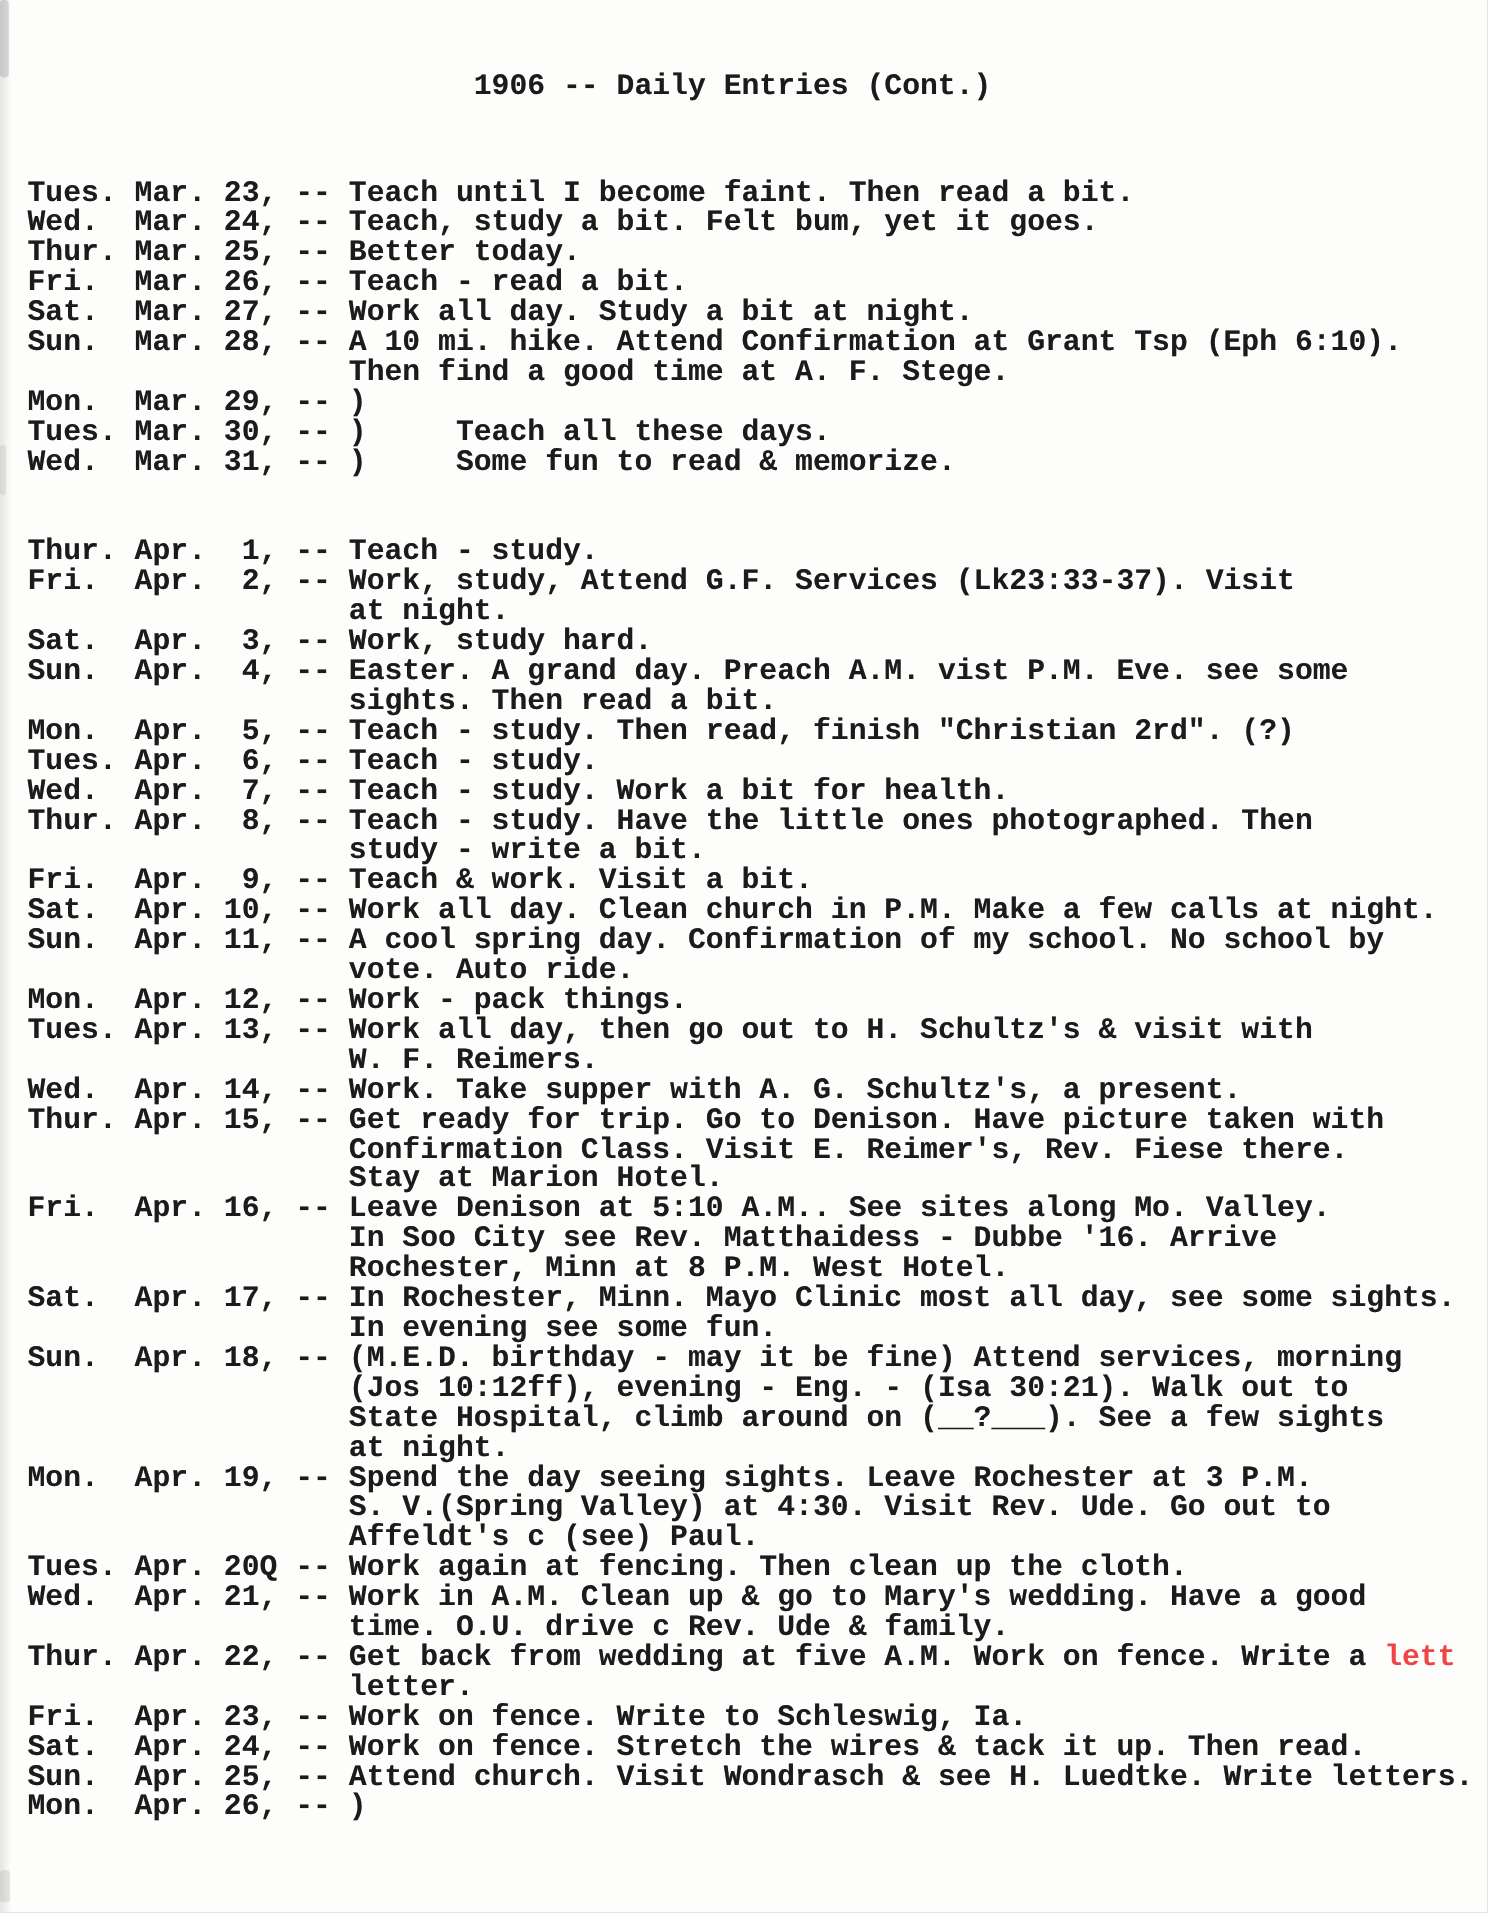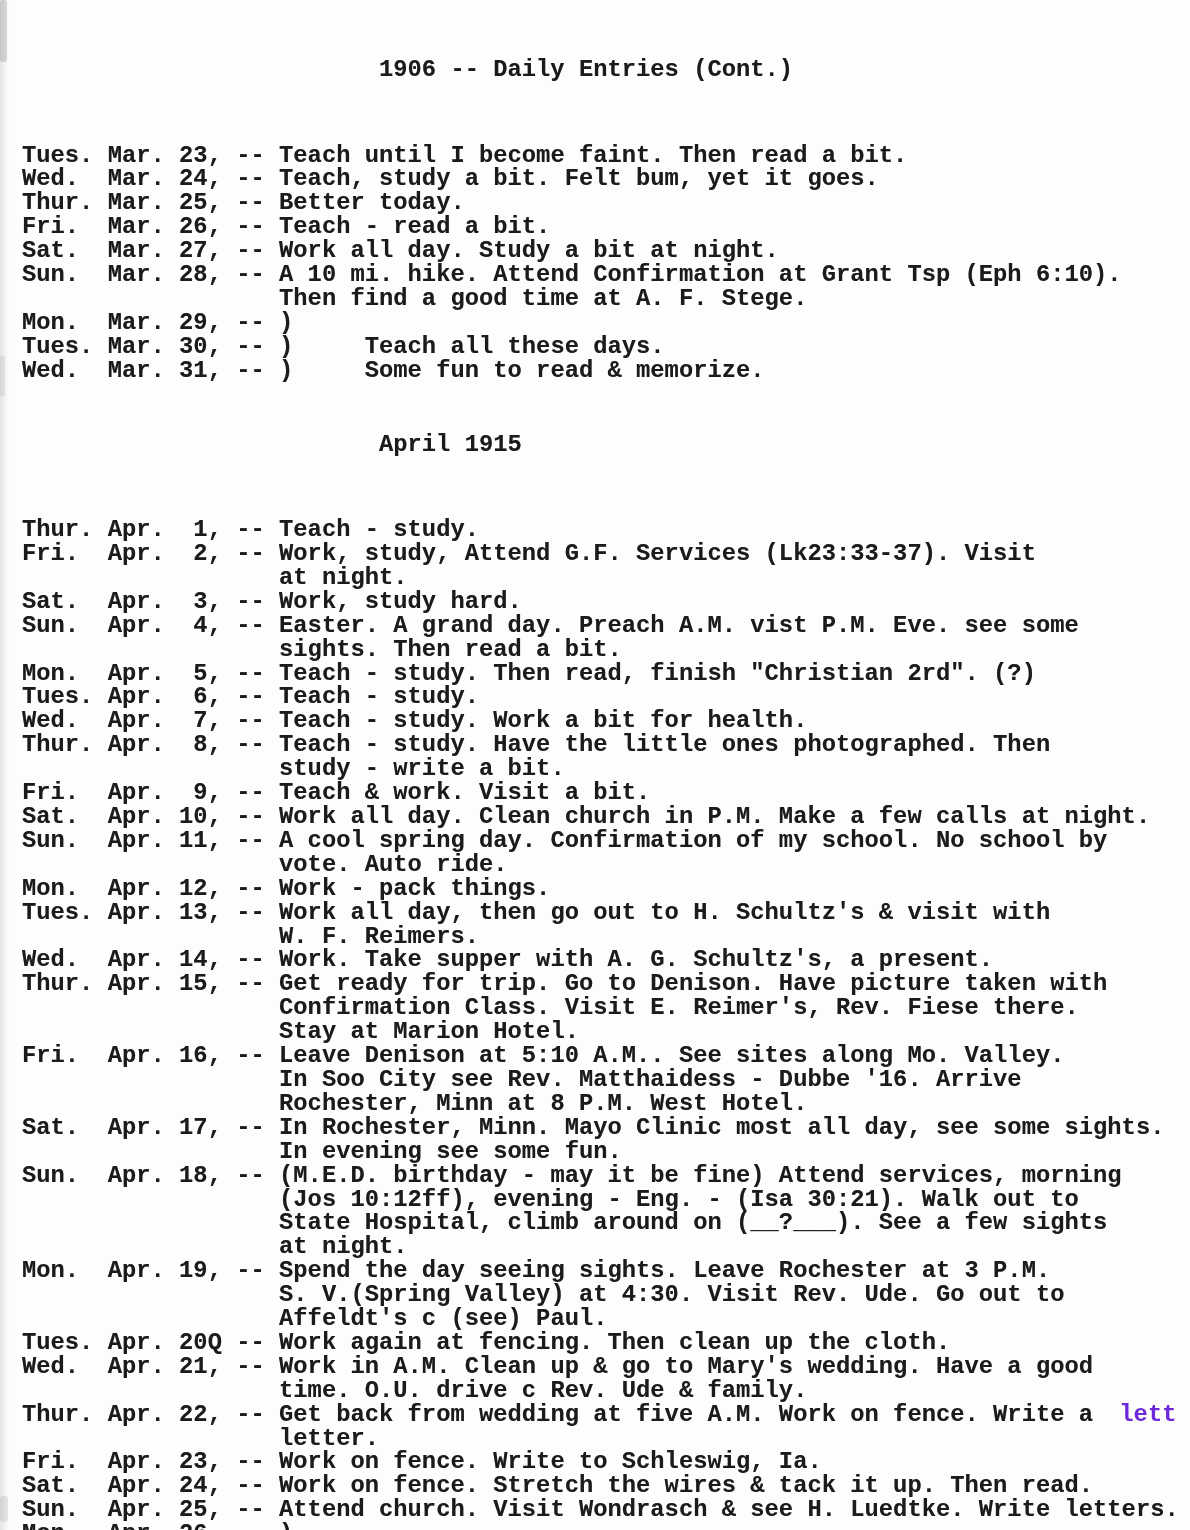--- a/index.html
+++ b/index.html
@@ -15,21 +15,21 @@
     font-family:"Liberation Mono","DejaVu Sans Mono",monospace;
     font-weight:bold;
     font-size:23.8px; line-height:23.9px;
     color:#1b1b1b;
     white-space:pre;
     text-shadow:0 0 0.5px rgba(20,20,20,.4);
   }
   .line { min-height:23.9px; }
   .title   { margin:0 0 14px 0; padding-left:357px; }
   .heading { margin:3px 0 13px 0; padding-left:357px; }
-  .faded  { color:#6d28d9; text-shadow:none;margin-left:12px; }
+  .faded  { color:#ef4444; text-shadow:none; }
   
   .edge-left {
     position:absolute; left:0; top:0; width:9px; height:100%;
     background:linear-gradient(90deg, rgba(130,130,130,.20), rgba(255,255,255,0));
   }
   .smudge { position:absolute; background:rgba(110,110,110,.25); border-radius:3px; }
   .smudge.s1 { left:0; top:8;   width:7px; height:62px; }
   .smudge.s2 { left:0; top:356px; width:5px; height:40px; opacity:.5; }
   .smudge.s3 { left:0; top:1496px; width:8px; height:26px; opacity:.6; }
 </style>
@@ -38,17 +38,16 @@
 
 <div id="page">
   <div class="edge-left"></div>
   <div class="smudge s1"></div>
   <div class="smudge s2"></div>
   <div class="smudge s3"></div>
 
   <div class="doc">
     <div class="line title">1906 -- Daily Entries (Cont.)</div>
     <div><div class="line">Tues. Mar. 23, -- Teach until I become faint. Then read a bit.</div><div class="line">Wed.  Mar. 24, -- Teach, study a bit. Felt bum, yet it goes.</div><div class="line">Thur. Mar. 25, -- Better today.</div><div class="line">Fri.  Mar. 26, -- Teach - read a bit.</div><div class="line">Sat.  Mar. 27, -- Work all day. Study a bit at night.</div><div class="line">Sun.  Mar. 28, -- A 10 mi. hike. Attend Confirmation at Grant Tsp (Eph 6:10).</div><div class="line">                  Then find a good time at A. F. Stege.</div><div class="line">Mon.  Mar. 29, -- )</div><div class="line">Tues. Mar. 30, -- )     Teach all these days.</div><div class="line">Wed.  Mar. 31, -- )     Some fun to read &amp; memorize.</div></div>
-    <div class="line heading">April 1915</div>
     <div><div class="line">Thur. Apr.  1, -- Teach - study.</div><div class="line">Fri.  Apr.  2, -- Work, study, Attend G.F. Services (Lk23:33-37). Visit</div><div class="line">                  at night.</div><div class="line">Sat.  Apr.  3, -- Work, study hard.</div><div class="line">Sun.  Apr.  4, -- Easter. A grand day. Preach A.M. vist P.M. Eve. see some</div><div class="line">                  sights. Then read a bit.</div><div class="line">Mon.  Apr.  5, -- Teach - study. Then read, finish "Christian 2rd". (?)</div><div class="line">Tues. Apr.  6, -- Teach - study.</div><div class="line">Wed.  Apr.  7, -- Teach - study. Work a bit for health.</div><div class="line">Thur. Apr.  8, -- Teach - study. Have the little ones photographed. Then</div><div class="line">                  study - write a bit.</div><div class="line">Fri.  Apr.  9, -- Teach &amp; work. Visit a bit.</div><div class="line">Sat.  Apr. 10, -- Work all day. Clean church in P.M. Make a few calls at night.</div><div class="line">Sun.  Apr. 11, -- A cool spring day. Confirmation of my school. No school by</div><div class="line">                  vote. Auto ride.</div><div class="line">Mon.  Apr. 12, -- Work - pack things.</div><div class="line">Tues. Apr. 13, -- Work all day, then go out to H. Schultz's &amp; visit with</div><div class="line">                  W. F. Reimers.</div><div class="line">Wed.  Apr. 14, -- Work. Take supper with A. G. Schultz's, a present.</div><div class="line">Thur. Apr. 15, -- Get ready for trip. Go to Denison. Have picture taken with</div><div class="line">                  Confirmation Class. Visit E. Reimer's, Rev. Fiese there.</div><div class="line">                  Stay at Marion Hotel.</div><div class="line">Fri.  Apr. 16, -- Leave Denison at 5:10 A.M.. See sites along Mo. Valley.</div><div class="line">                  In Soo City see Rev. Matthaidess - Dubbe '16. Arrive</div><div class="line">                  Rochester, Minn at 8 P.M. West Hotel.</div><div class="line">Sat.  Apr. 17, -- In Rochester, Minn. Mayo Clinic most all day, see some sights.</div><div class="line">                  In evening see some fun.</div><div class="line">Sun.  Apr. 18, -- (M.E.D. birthday - may it be fine) Attend services, morning</div><div class="line">                  (Jos 10:12ff), evening - Eng. - (Isa 30:21). Walk out to</div><div class="line">                  State Hospital, climb around on (__?___). See a few sights</div><div class="line">                  at night.</div><div class="line">Mon.  Apr. 19, -- Spend the day seeing sights. Leave Rochester at 3 P.M.</div><div class="line">                  S. V.(Spring Valley) at 4:30. Visit Rev. Ude. Go out to</div><div class="line">                  Affeldt's c (see) Paul.</div><div class="line">Tues. Apr. 20Q -- Work again at fencing. Then clean up the cloth.</div><div class="line">Wed.  Apr. 21, -- Work in A.M. Clean up &amp; go to Mary's wedding. Have a good</div><div class="line">                  time. O.U. drive c Rev. Ude &amp; family.</div><div class="line">Thur. Apr. 22, -- Get back from wedding at five A.M. Work on fence. Write a <span class="faded">lett</span></div><div class="line">                  letter.</div><div class="line">Fri.  Apr. 23, -- Work on fence. Write to Schleswig, Ia.</div><div class="line">Sat.  Apr. 24, -- Work on fence. Stretch the wires &amp; tack it up. Then read.</div><div class="line">Sun.  Apr. 25, -- Attend church. Visit Wondrasch &amp; see H. Luedtke. Write letters.</div><div class="line">Mon.  Apr. 26, -- )</div></div>
     
   </div>
 </div>
 
 </body></html>

